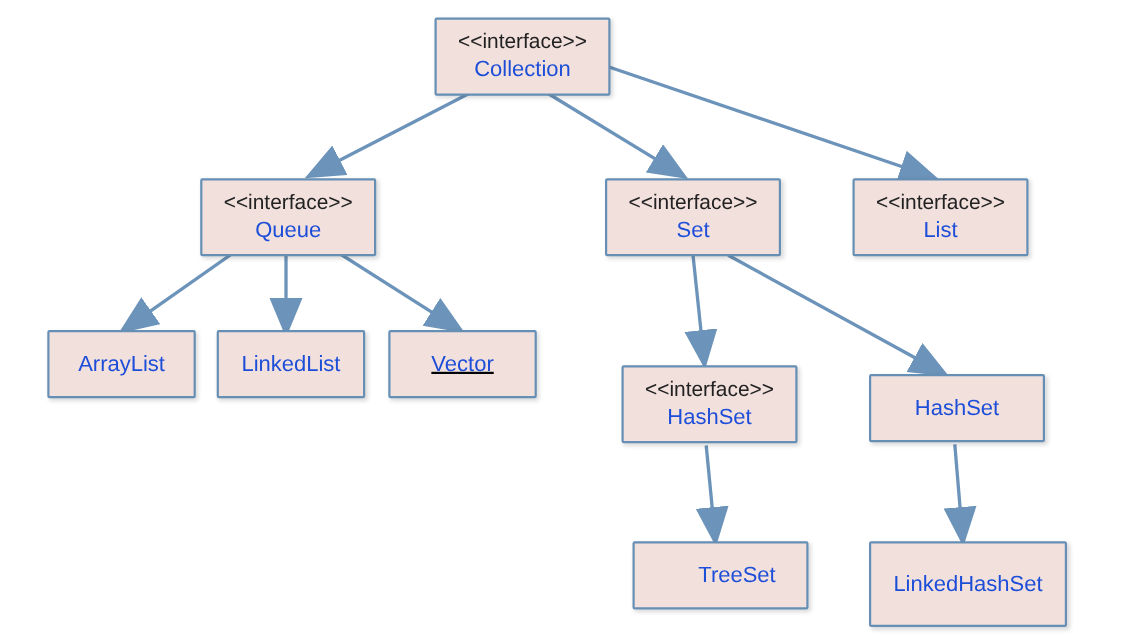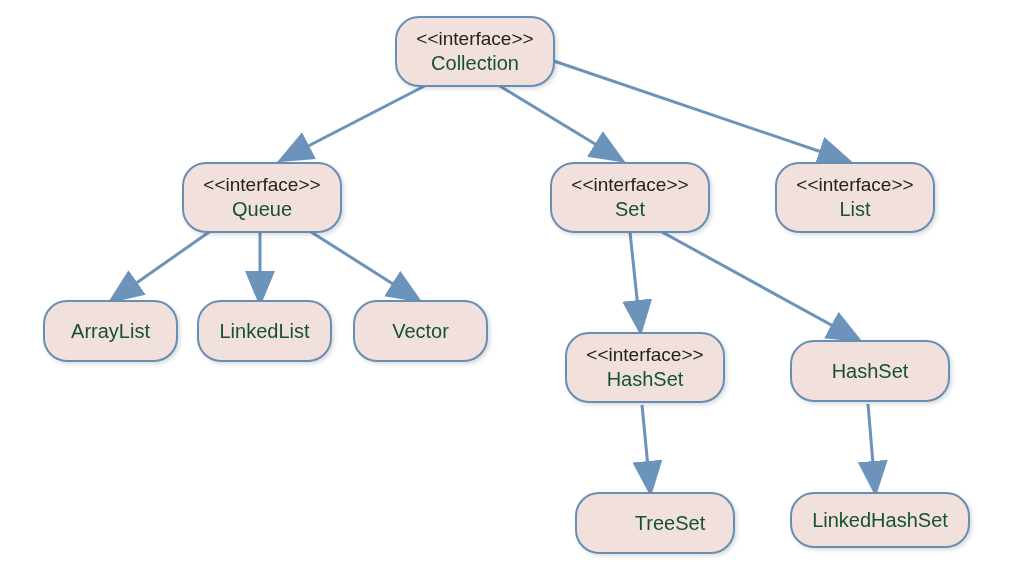--- a/index.html
+++ b/index.html
@@ -12,37 +12,37 @@
     }
     .diagram {
       position: relative;
       width: 100%;
       height: 100%;
     }
     .node {
       position: absolute;
       background: #f2e0dd;
       border: 2px solid #668fb5;
-      border-radius: 24px;
+      border-radius: 2px;
       display: flex;
       flex-direction: column;
       align-items: center;
       justify-content: center;
       padding: 10px 16px;
       box-shadow: 2px 2px 4px rgba(0,0,0,0.15);
       text-align: center;
     }
     .node .stereotype {
       font-size: 19px;
       color: #222;
       line-height: 1.2;
     }
     .node .name {
       font-size: 20px;
-      color: #14532d;
+      color: #1d4ed8;
       line-height: 1.2;
     }
     svg.edges {
       position: absolute;
       top: 0;
       left: 0;
       width: 1024px;
       height: 577px;
       pointer-events: none;
     }
@@ -101,34 +101,34 @@
   </div>
 
   <div class="node" style="left:43px; top:300px; width:135px; height:62px;">
     <span class="name">ArrayList</span>
   </div>
 
   <div class="node" style="left:197px; top:300px; width:135px; height:62px;">
     <span class="name">LinkedList</span>
   </div>
 
-  <div class="node" style="left:353px; top:300px; width:135px; height:62px;">
+  <div class="node" style="left:353px; top:300px; width:135px; height:62px;text-decoration:underline;">
     <span class="name">Vector</span>
   </div>
 
   <div class="node" style="left:565px; top:332px; width:160px;">
     <span class="stereotype">&lt;&lt;interface&gt;&gt;</span>
     <span class="name">HashSet</span>
   </div>
 
   <div class="node" style="left:790px; top:340px; width:160px; height:62px;text-align:center;">
     <span class="name">HashSet</span>
   </div>
 
   <div class="node" style="left:575px; top:492px; width:160px; height:62px;padding-left:46px;">
     <span class="name">TreeSet</span>
   </div>
 
-  <div class="node" style="left:790px; top:492px; width:180px; height:56px;">
+  <div class="node" style="left:790px; top:492px; width:180px; height:78px;">
     <span class="name">LinkedHashSet</span>
   </div>
 
 </div>
 
 </body></html>

